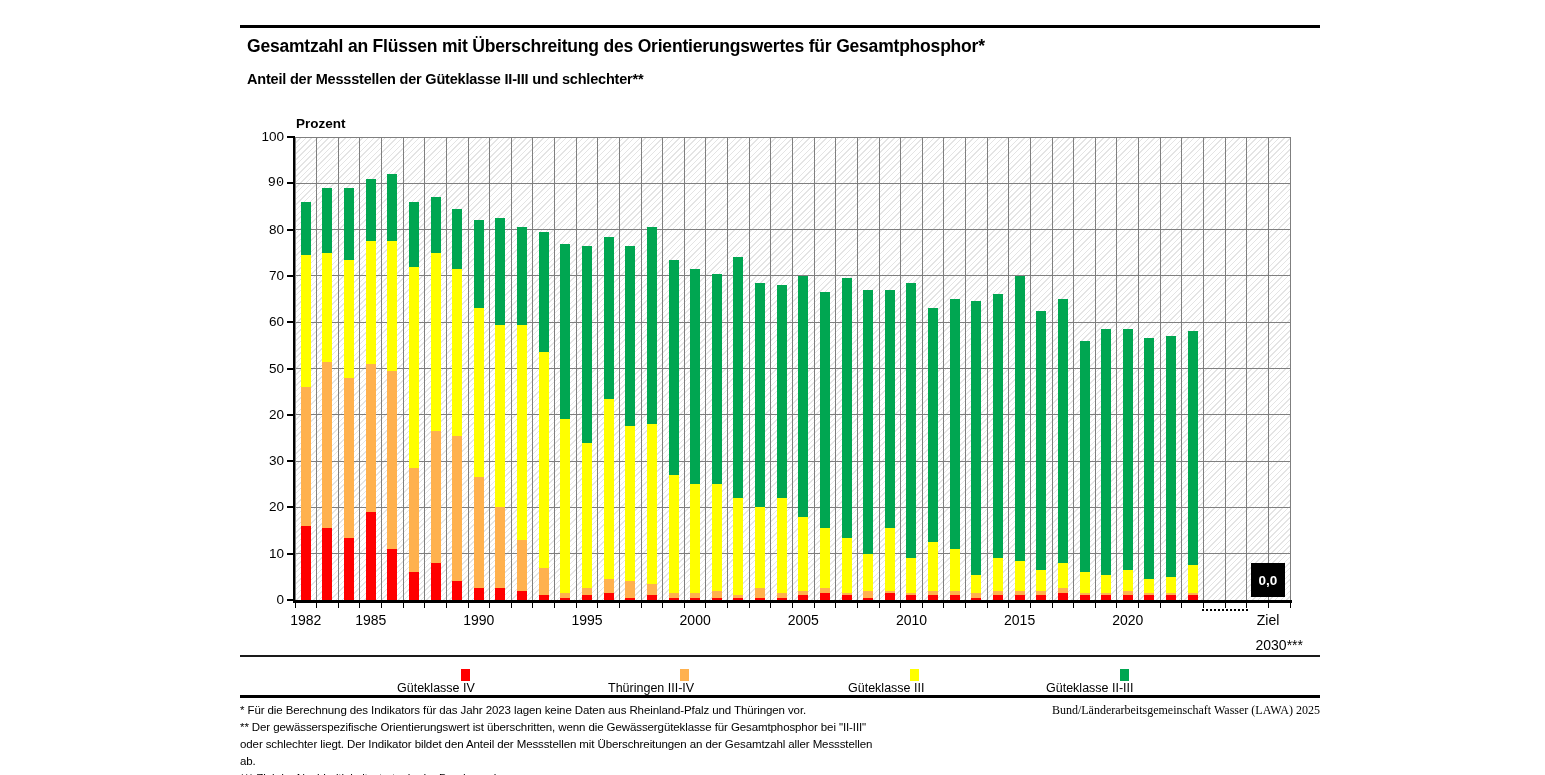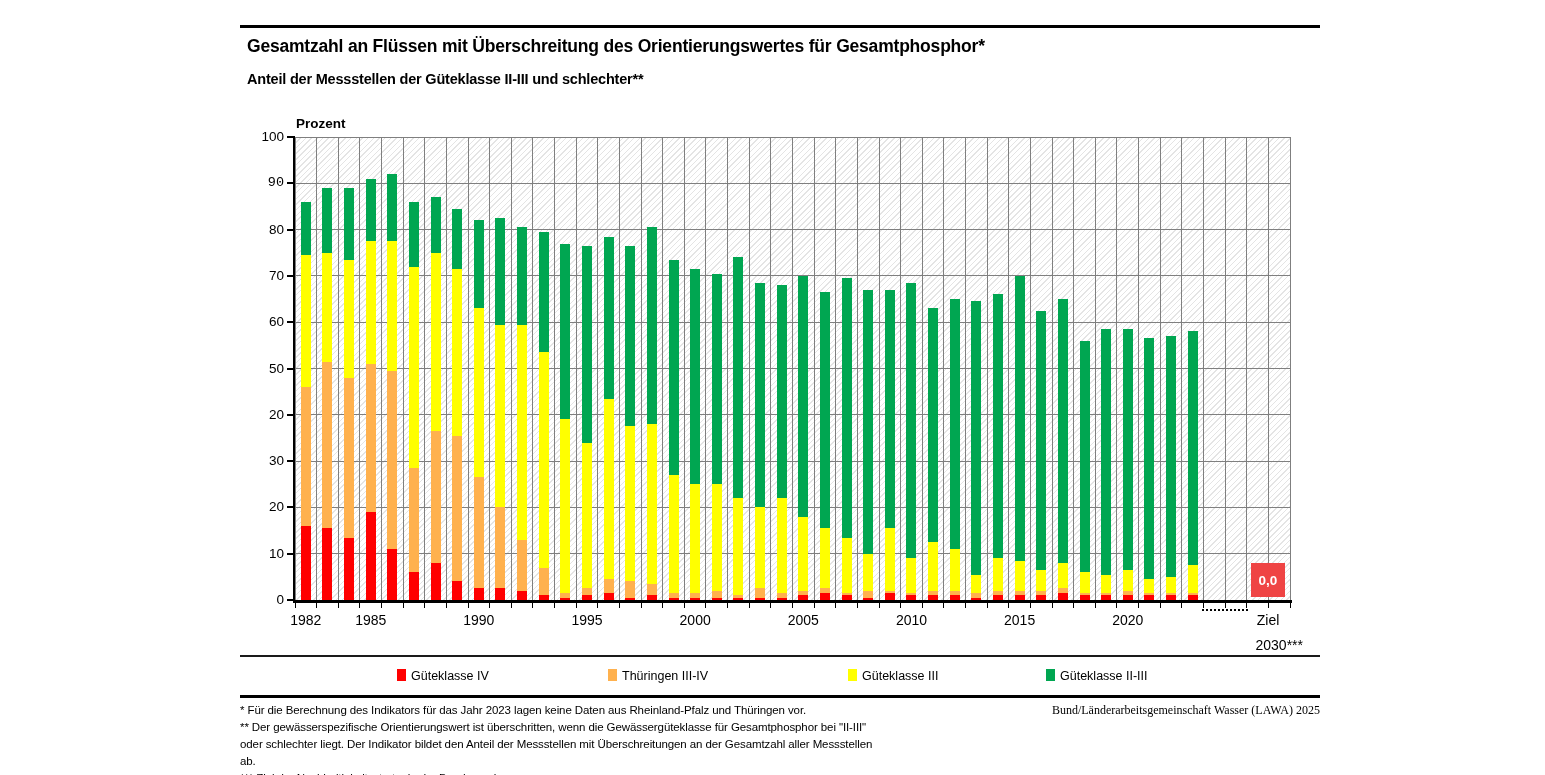--- a/index.html
+++ b/index.html
@@ -21,21 +21,21 @@
   .ylab{position:absolute;width:44px;text-align:right;font-size:13.5px;left:240px;}
   .xtick{position:absolute;width:1px;height:5px;background:#000;top:603px;}
   .xlab{position:absolute;width:60px;text-align:center;font-size:14px;top:612px;}
   #dotted-axis{left:1202px;top:609px;width:46px;height:0;border-top:2.5px dotted #000;}
   #target-label-1{left:1238px;top:612px;width:60px;text-align:center;font-size:14px;}
   #target-label-2{left:1233px;top:637px;width:70px;text-align:right;font-size:14px;}
   #target-box{left:1251px;top:563px;width:34px;height:34px;display:flex;align-items:center;justify-content:center;
               color:#fff;font-weight:bold;font-size:13.5px;}
   #rule-mid{left:240px;top:655px;width:1080px;height:1.5px;background:#1a1a1a;}
   #legend{left:240px;top:669px;width:1080px;height:18px;}
-  .legend-item{position:absolute;display:flex;align-items:flex-start;font-size:12.5px;}
+  .legend-item{position:absolute;display:flex;align-items:flex-end;font-size:12.5px;flex-direction:column;}
   .legend-swatch{width:9px;height:12px;margin-right:5px;display:inline-block;}
   #rule-bottom{left:240px;top:695px;width:1080px;height:2.5px;background:#000;}
   #footnotes{left:240px;top:702px;width:648px;font-size:11.5px;line-height:17px;letter-spacing:-0.1px;}
   #footnotes p{margin:0;}
   #source{left:940px;top:702px;width:380px;text-align:right;
           font-family:"Liberation Serif",serif;font-size:12px;line-height:16.5px;}
 </style>
 </head>
 <body>
 
@@ -354,21 +354,21 @@
       <div class="xlab" style="left: 665.163px;">2000</div>
       <div class="xlab" style="left: 773.315px;">2005</div>
       <div class="xlab" style="left: 881.467px;">2010</div>
       <div class="xlab" style="left: 989.62px;">2015</div>
       <div class="xlab" style="left: 1097.77px;">2020</div>
     </div>
 
   <div class="abs" id="dotted-axis"></div>
   <div class="abs" id="target-label-1">Ziel</div>
   <div class="abs" id="target-label-2">2030***</div>
-  <div class="abs" id="target-box" style="background: #ef4444;">
+  <div class="abs" id="target-box" style="background: #000000;">
     <span>0,0</span>
   </div>
 
   <div class="abs" id="rule-mid"></div>
   <div class="abs" id="legend">
       <div class="legend-item" style="left: 157px;">
         <span class="legend-swatch" style="background: rgb(255, 0, 0);"></span>
         <span>Güteklasse IV</span>
       </div>
       <div class="legend-item" style="left: 368px;">

